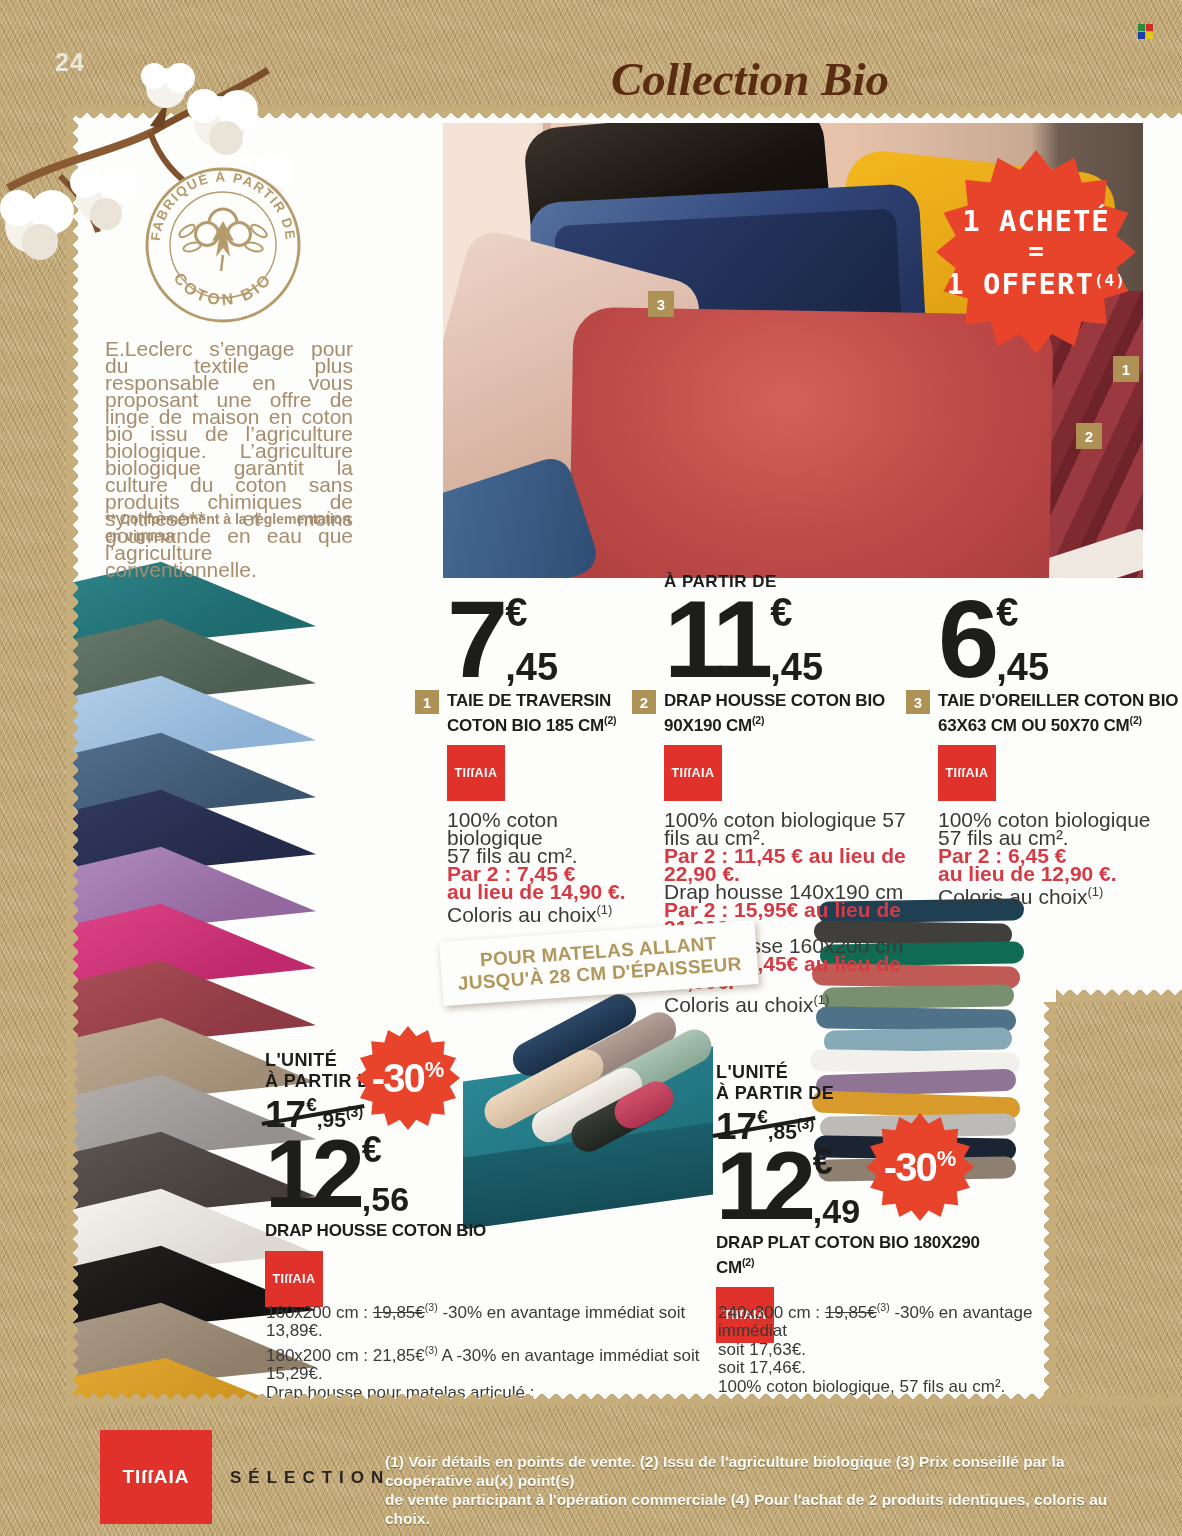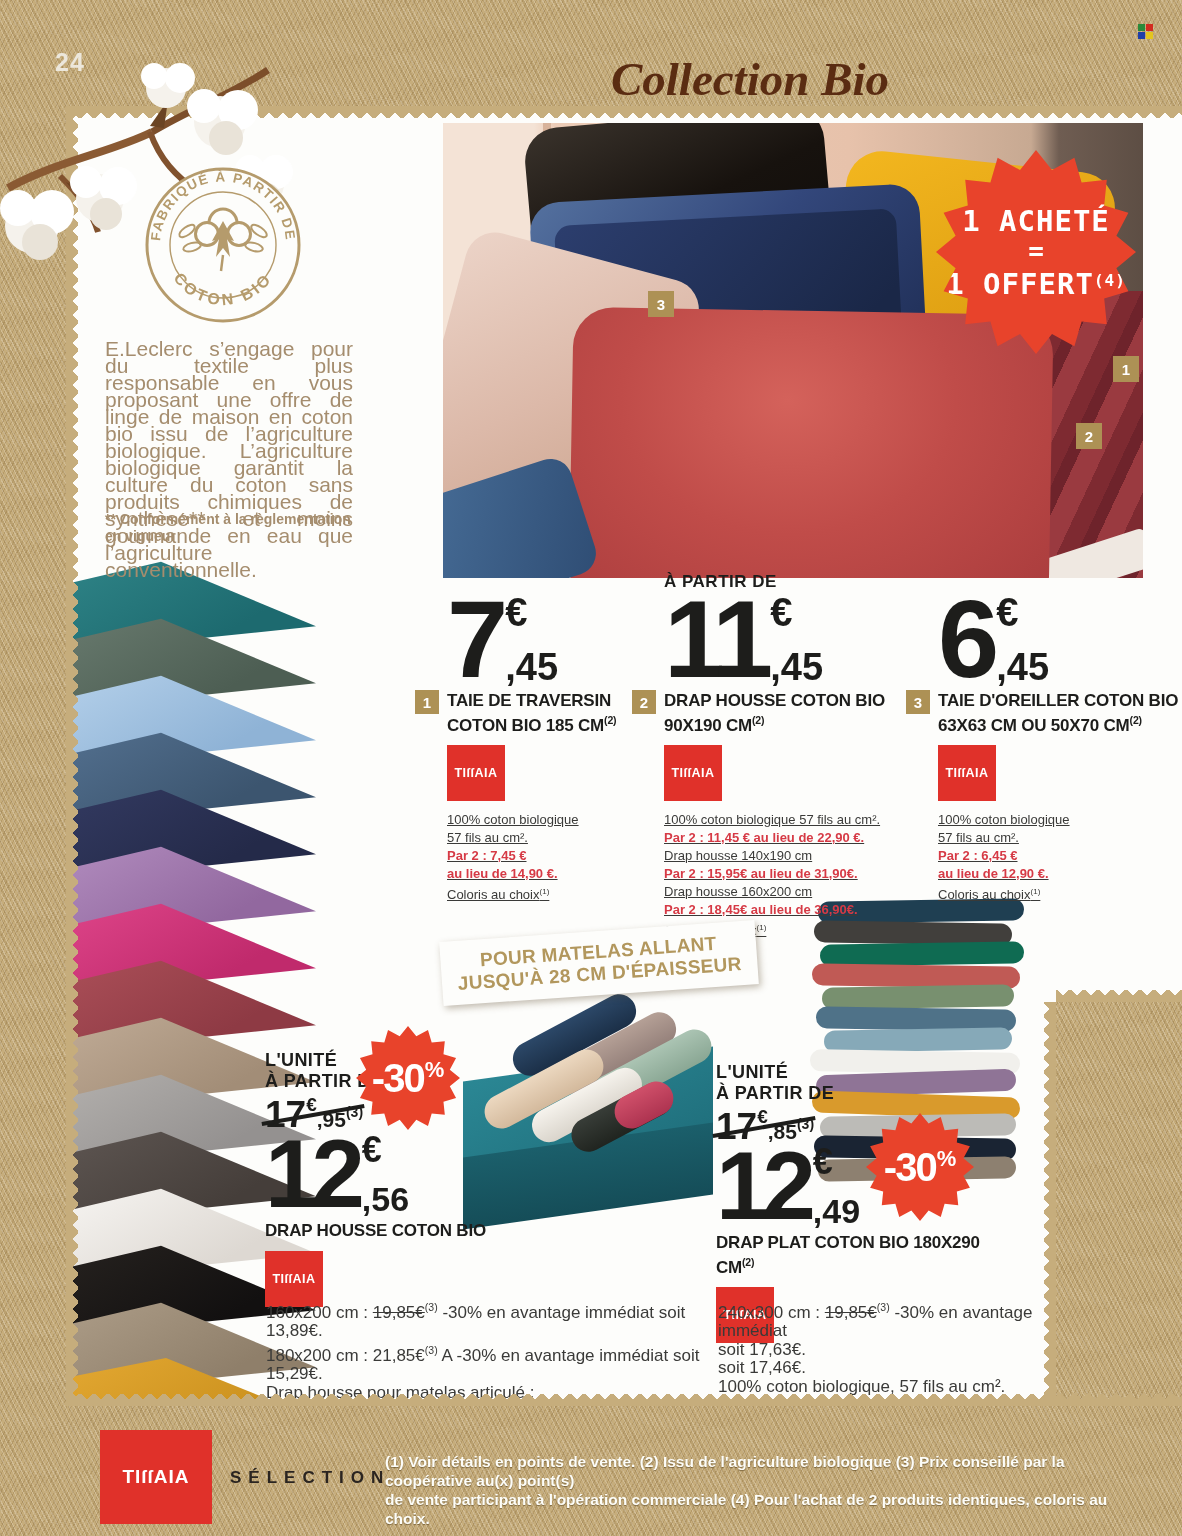--- a/index.html
+++ b/index.html
@@ -70,21 +70,21 @@
   .bp-cents { font-size:38px; font-weight:bold; line-height:30px; }
   .bigprice.md .bp-int { font-size:96px; line-height:76px; }
   .bigprice.md .bp-eur { font-size:36px; line-height:28px; }
   .bigprice.md .bp-cents { font-size:34px; line-height:26px; }
   .title-row { display:flex; margin-top:10px; }
   .num-tag { flex:0 0 24px; width:24px; height:24px; margin:-2px 8px 0 -32px; background:#ad9155; color:#fff;
              font-weight:bold; font-size:15px; display:flex; align-items:center; justify-content:center; }
   .ptitle { font-size:17px; line-height:18.5px; font-weight:bold; letter-spacing:-.2px; }
   .tissaia { width:58px; height:56px; background:#e0312a; color:#fff; display:flex; align-items:center;
              justify-content:center; font-size:12.5px; font-weight:bold; letter-spacing:.5px; margin-top:10px; }
-  .pdetails { margin-top:10px; font-size:13px; line-height:18px; color:#3a3a38;text-decoration:underline; }
+  .pdetails { margin-top:10px; font-size:21px; line-height:18px; color:#3a3a38; }
   .seg-red { color:#d63a45; font-weight:bold; }
   .seg-sup { vertical-align:super; font-size:.62em; }
   .seg-strike { text-decoration:line-through; }
 
   
   .unit-label { font-size:18px; font-weight:bold; letter-spacing:.4px; line-height:21px; color:#1d1d1b; }
   .oldprice { position:relative; display:inline-block; margin-top:2px; font-weight:bold; color:#1d1d1b;text-align:right; }
   .op-int { font-size:37px; }
   .op-eur { font-size:19px; vertical-align:16px; }
   .op-cents { font-size:21px; }

